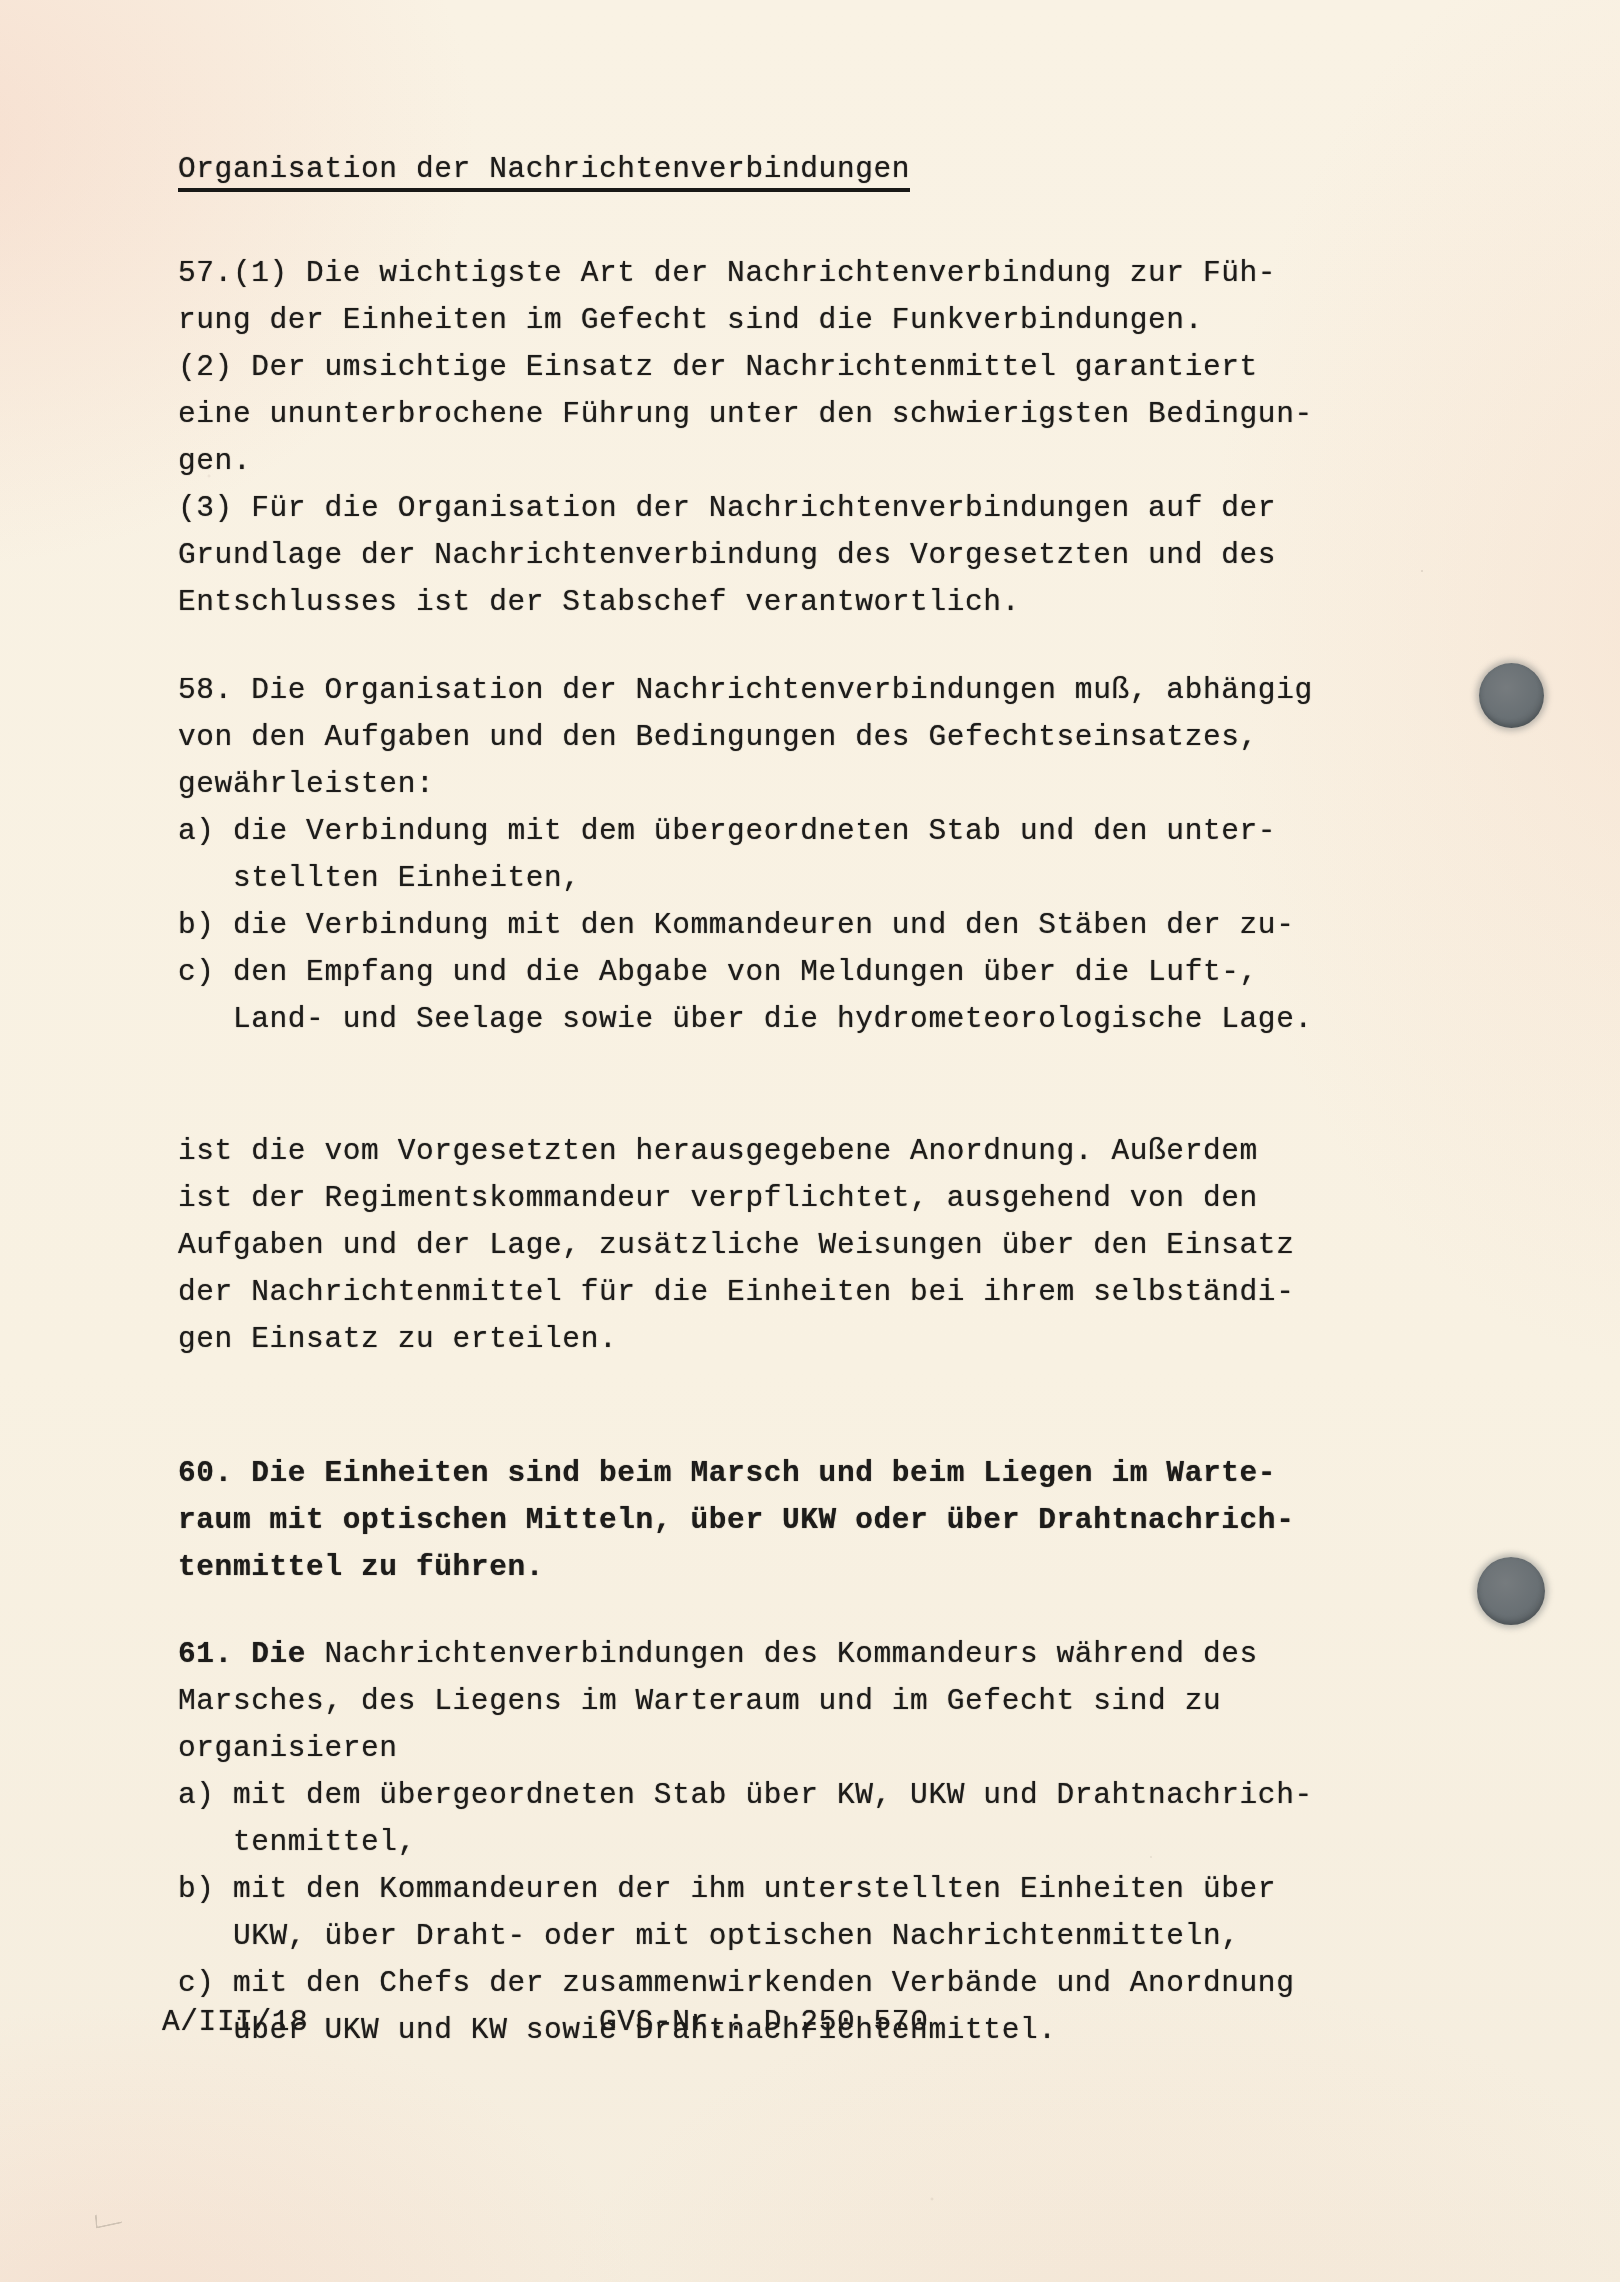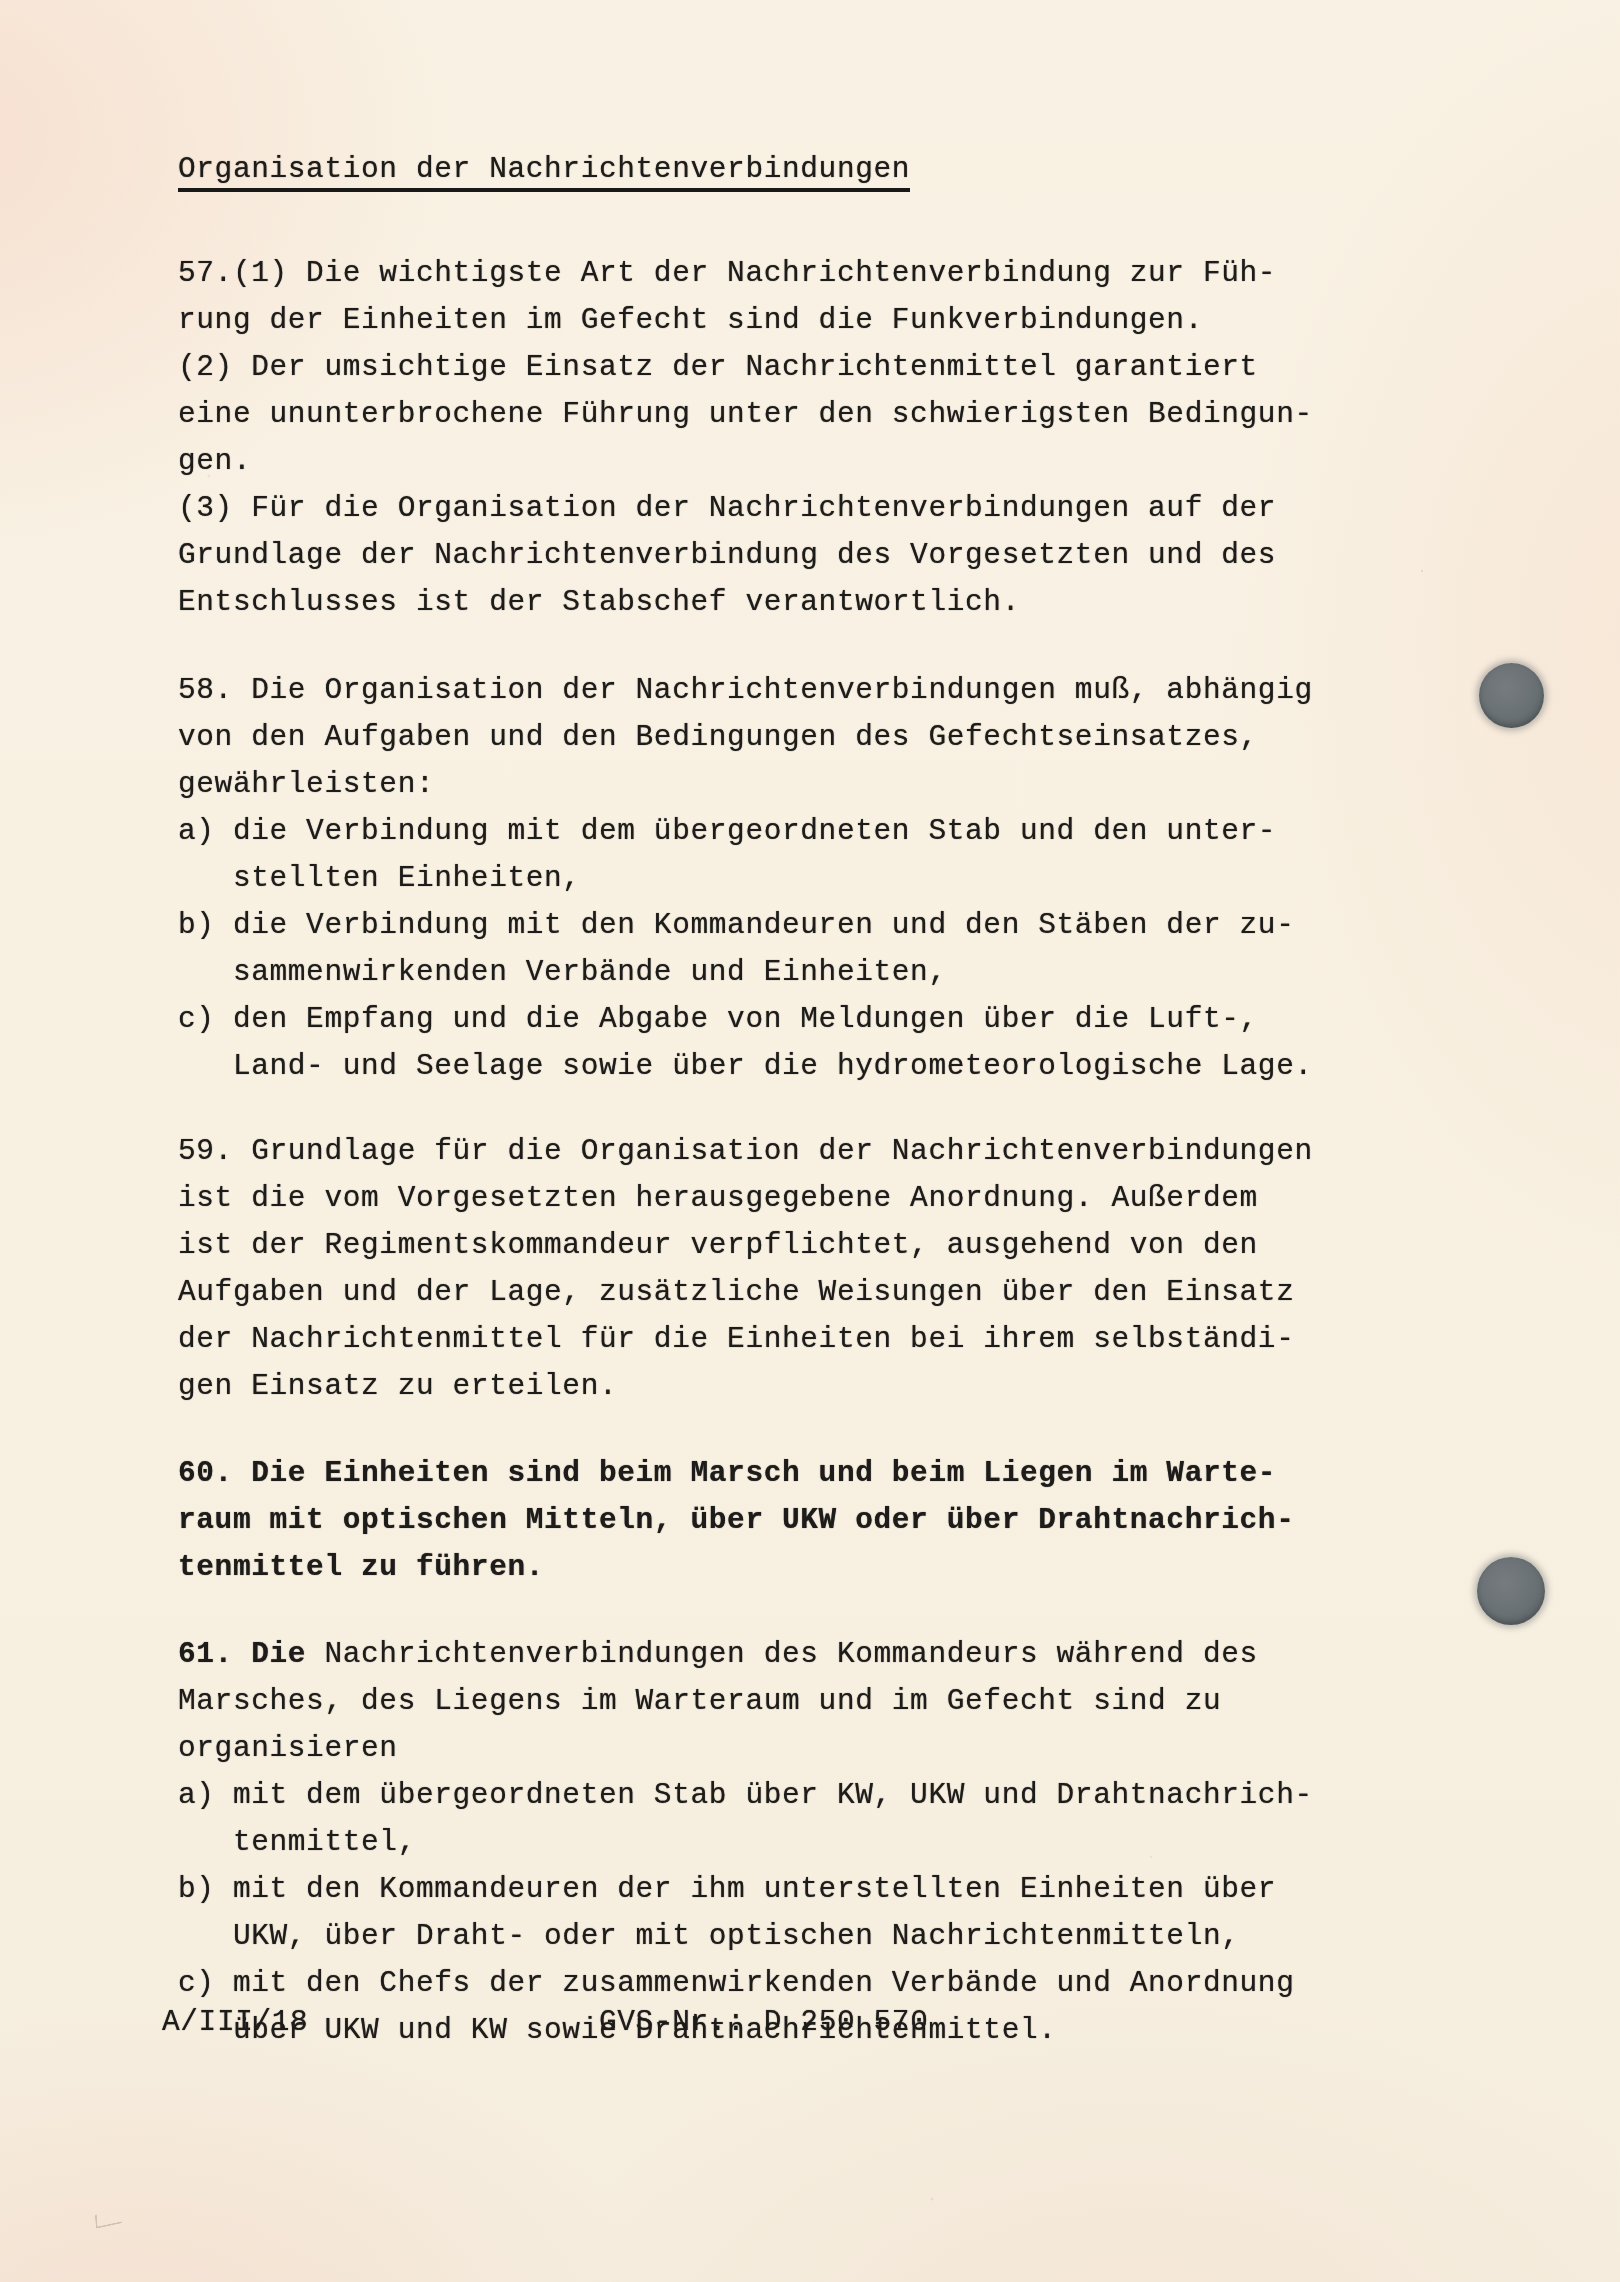--- a/index.html
+++ b/index.html
@@ -80,27 +80,25 @@
     <div class="line">Entschlusses ist der Stabschef verantwortlich.</div>
   </section>
 
   <section class="sec sec58">
     <div class="line">58. Die Organisation der Nachrichtenverbindungen muß, abhängig</div>
     <div class="line">von den Aufgaben und den Bedingungen des Gefechtseinsatzes,</div>
     <div class="line">gewährleisten:</div>
     <div class="line">a) die Verbindung mit dem übergeordneten Stab und den unter-</div>
     <div class="line">   stellten Einheiten,</div>
     <div class="line">b) die Verbindung mit den Kommandeuren und den Stäben der zu-</div>
-    <div class="line">   sammenwirkenden Verbände und Einheiten,</div>
     <div class="line">c) den Empfang und die Abgabe von Meldungen über die Luft-,</div>
     <div class="line">   Land- und Seelage sowie über die hydrometeorologische Lage.</div>
   </section>
 
   <section class="sec sec59">
-    <div class="line">59. Grundlage für die Organisation der Nachrichtenverbindungen</div>
     <div class="line">ist die vom Vorgesetzten herausgegebene Anordnung. Außerdem</div>
     <div class="line">ist der Regimentskommandeur verpflichtet, ausgehend von den</div>
     <div class="line">Aufgaben und der Lage, zusätzliche Weisungen über den Einsatz</div>
     <div class="line">der Nachrichtenmittel für die Einheiten bei ihrem selbständi-</div>
     <div class="line">gen Einsatz zu erteilen.</div>
   </section>
 
   <section class="sec sec60 bold">
     <div class="line">60. Die Einheiten sind beim Marsch und beim Liegen im Warte-</div>
     <div class="line">raum mit optischen Mitteln, über UKW oder über Drahtnachrich-</div>

